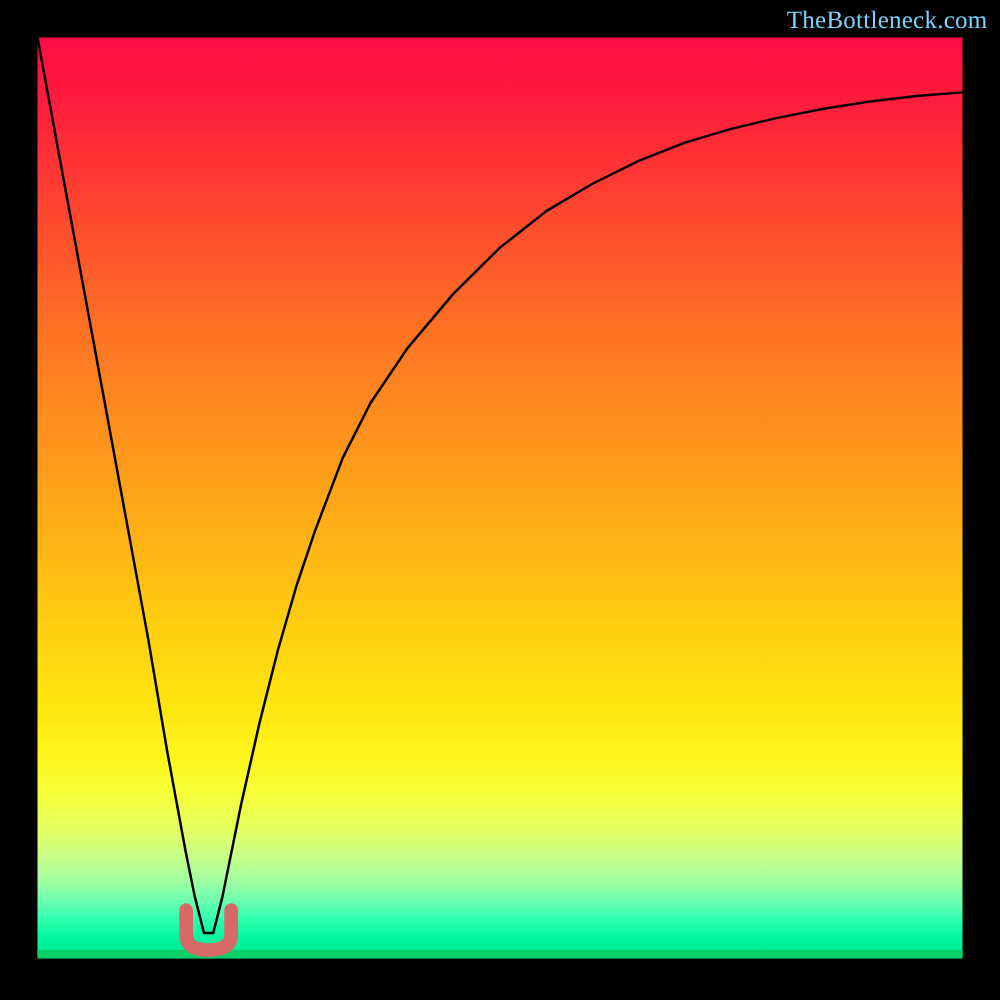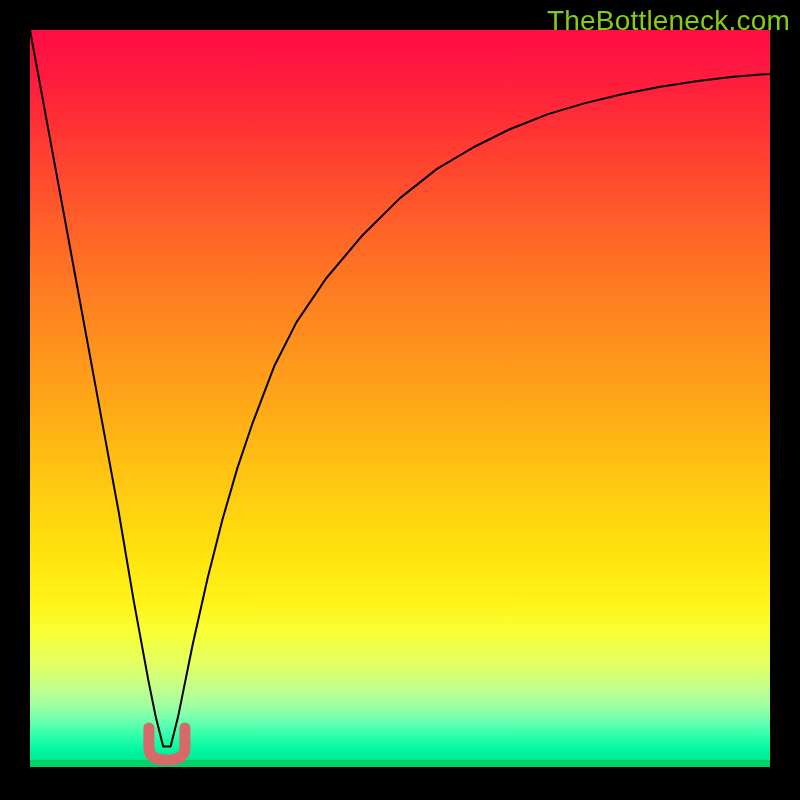--- a/index.html
+++ b/index.html
@@ -62,24 +62,25 @@
     left: 0;
     bottom: 0;
     width: 740px;
     height: 3px;
     background: #000;
   }
   .watermark {
     position: absolute;
     top: 5px;
     right: 10px;
-    color: #84cc16;
-    font-size: 28px;
+    color: #7dd3fc;
+    font-size: 20px;
     letter-spacing: 0.2px;
     font-weight: 500;
+    font-family: Liberation Serif, serif;
   }
   svg.curves {
     position: absolute;
     left: 30px;
     top: 30px;
     width: 740px;
     height: 740px;
     overflow: visible;
   }
   .curve-line {

